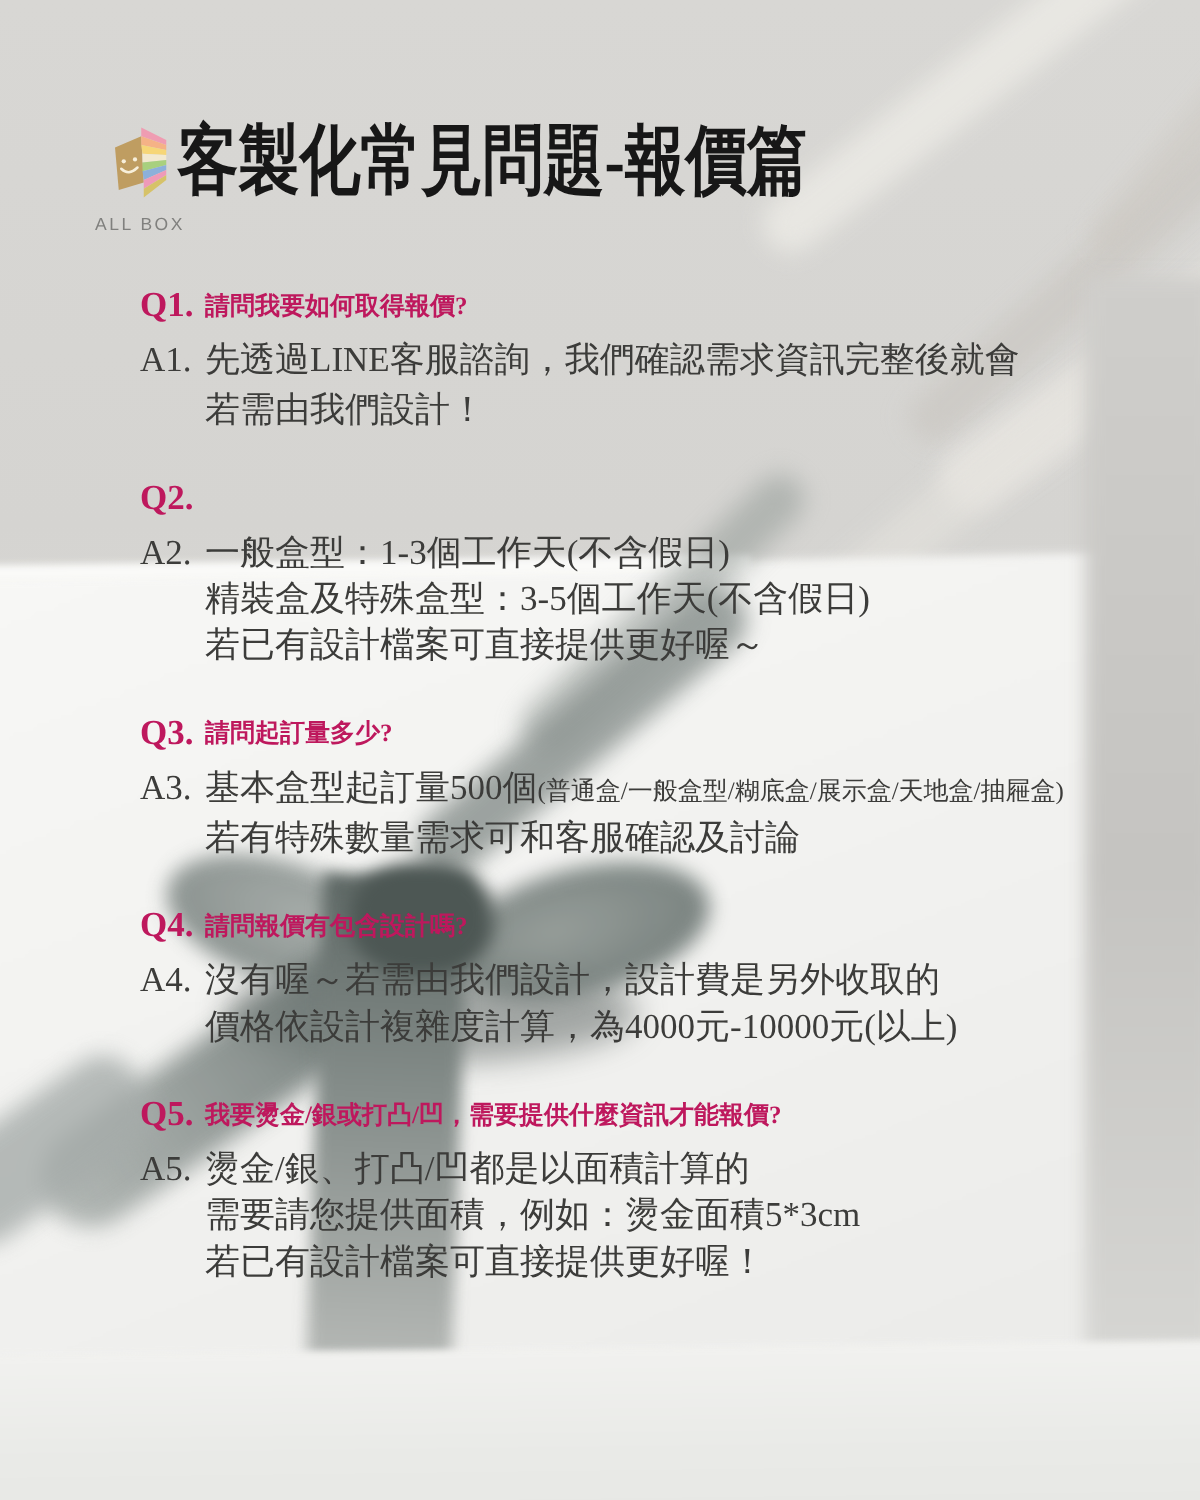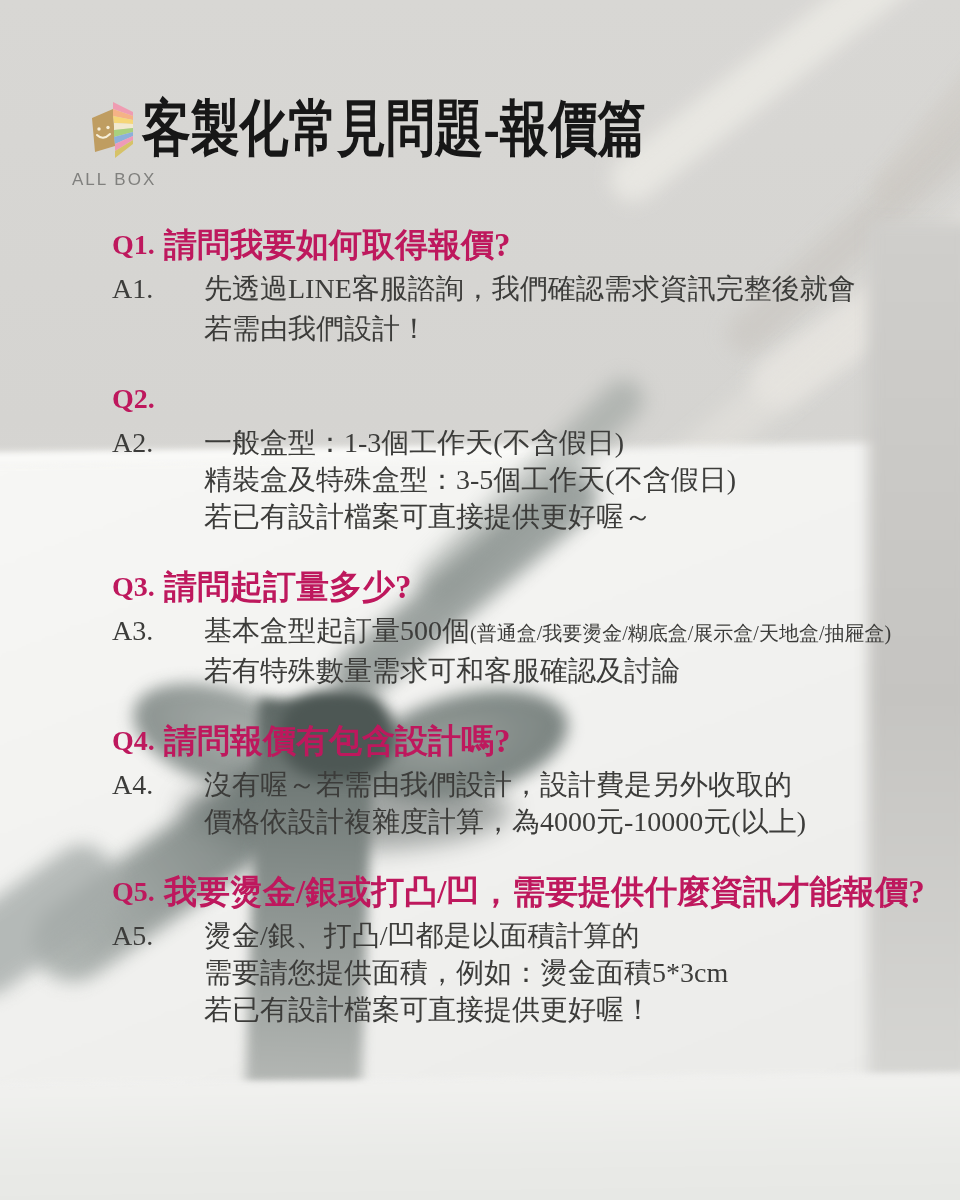--- a/index.html
+++ b/index.html
@@ -41,30 +41,30 @@
   .rb-hang-tail{left:252px;top:700px;width:116px;height:390px;transform:rotate(2deg);
                 background:linear-gradient(180deg,#5e6865 0%,#858d8a 45%,#b5b8b5 100%);filter:blur(6px);}
   .rb-shadow{left:180px;top:770px;width:330px;height:80px;border-radius:50%;
              background:rgba(66,76,73,.45);filter:blur(12px);}
   .floor{left:-20px;top:1078px;width:1000px;height:150px;transform:rotate(-.7deg);
          background:linear-gradient(180deg,#f1f1ef 0%,#e9eae7 55%,#e6e7e4 100%);filter:blur(3px);}
   
   .content{position:absolute;inset:0;z-index:2;}
   .logo{position:absolute;left:72px;top:100px;width:80px;text-align:center;}
   .logo-caption{margin-top:4px;font-family:"Liberation Sans","DejaVu Sans",sans-serif;
-                font-size:17px;letter-spacing:2px;color:#80807e;white-space:nowrap;}
+                font-size:14px;letter-spacing:2px;color:#80807e;white-space:nowrap;}
   .title{position:absolute;left:142px;top:88px;margin:0;
          font-size:61px;font-weight:700;color:#171717;letter-spacing:0;
          transform:scaleX(.8);transform-origin:left center;white-space:nowrap;}
   .faq{position:absolute;left:112px;top:224px;width:830px;}
   .qa{margin:0 0 31px 0;}
   .q-row{display:flex;font-size:28px;font-weight:700;line-height:42px;color:#be185d;margin-bottom:4px;}
   .q-label{width:52px;flex:none;}
-  .q-text{margin:0;font-size:33px;font-weight:700;white-space:nowrap;}
-  .a-row{display:flex;color:#3c3c3a;gap:40px;}
+  .q-text{margin:0;font-size:20px;font-weight:700;white-space:nowrap;}
+  .a-row{display:flex;color:#3c3c3a;}
   .a-label{width:52px;flex:none;font-size:28px;line-height:37px;}
   .a-text p{margin:0;font-size:28px;line-height:37px;white-space:nowrap;}
   .a-text .note{font-size:20px;}
 </style>
 </head>
 <body>
 
 <div class="bg">
   <div class="leaf leaf1"></div>
   <div class="leaf leaf2"></div>
@@ -143,21 +143,21 @@
     </section>
 
     <section class="qa">
       <div class="q-row">
         <span class="q-label">Q3.</span>
         <h2 class="q-text">請問起訂量多少?</h2>
       </div>
       <div class="a-row">
         <span class="a-label">A3.</span>
         <div class="a-text">
-          <p><span>基本盒型起訂量500個</span><span class="note">(普通盒/我要燙金/糊底盒/展示盒/天地盒/抽屜盒)</span></p>
+          <p><span>基本盒型起訂量500個</span><span class="note">(普通盒/一般盒型/糊底盒/展示盒/天地盒/抽屜盒)</span></p>
           <p><span>若有特殊數量需求可和客服確認及討論</span></p>
         </div>
       </div>
     </section>
 
     <section class="qa">
       <div class="q-row">
         <span class="q-label">Q4.</span>
         <h2 class="q-text">請問報價有包含設計嗎?</h2>
       </div>

